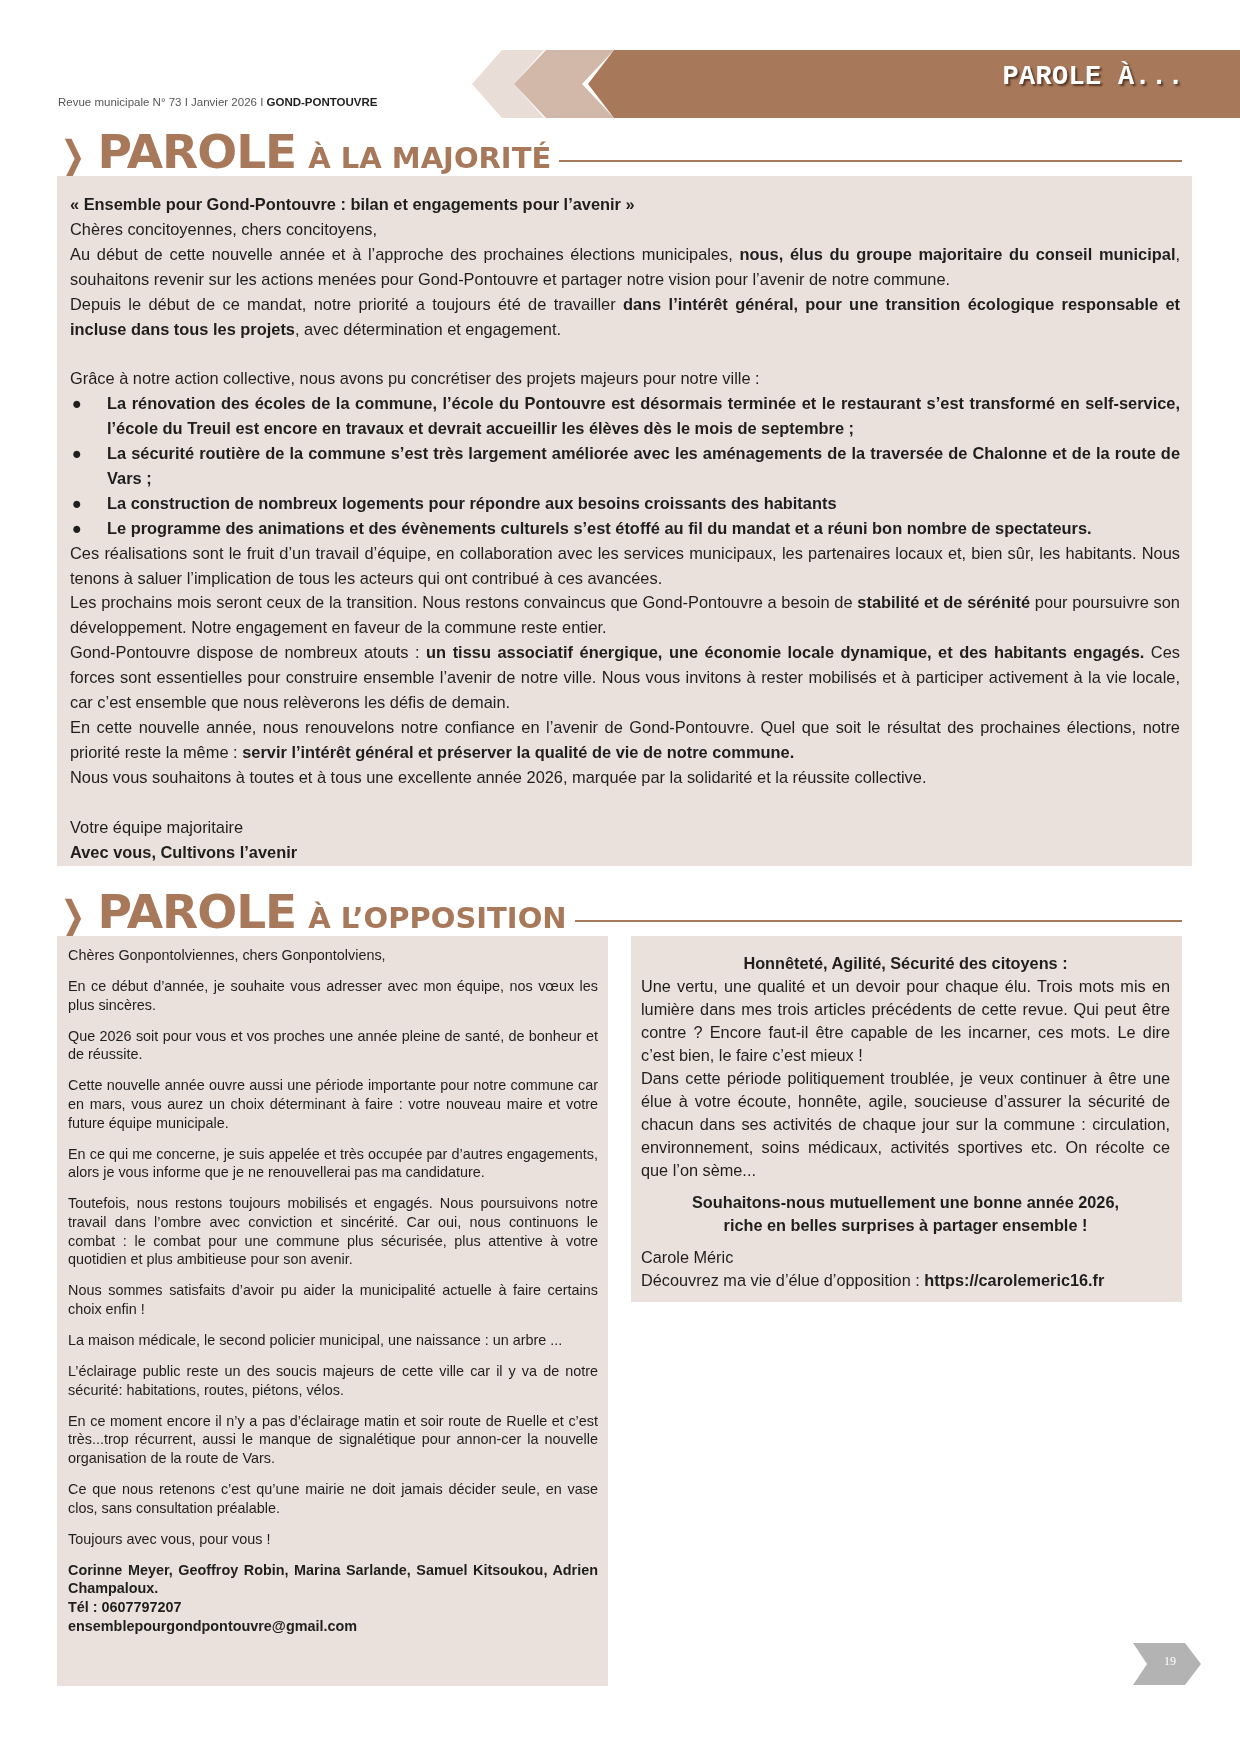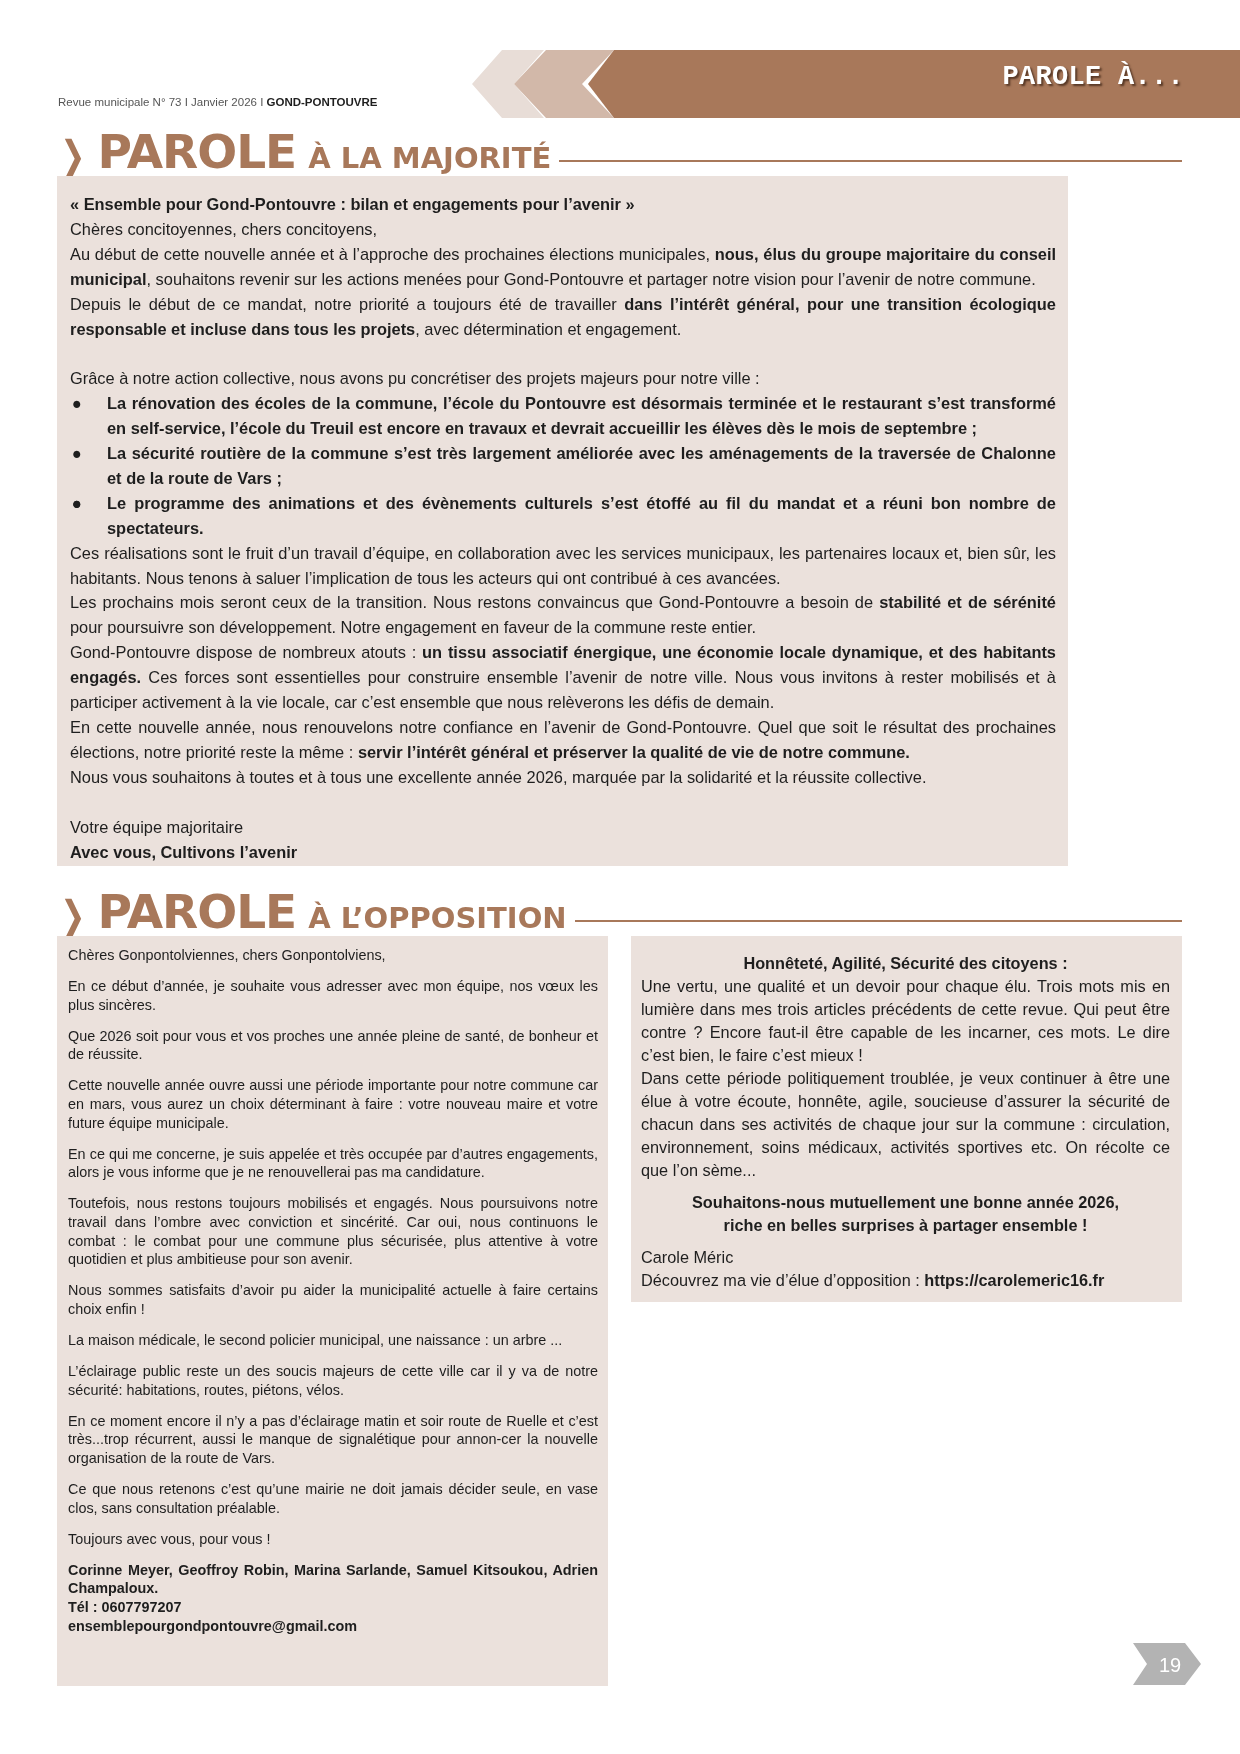--- a/index.html
+++ b/index.html
@@ -15,35 +15,35 @@
   .running-header { position:absolute; top:96px; left:58px; font-size:11.5px; color:#555; }
   .running-header b { color:#1e1e1e; font-weight:bold; }
   .section-heading { position:absolute; left:56px; right:58px; display:flex; align-items:flex-end; color:#a8785a; }
   .section-heading .arrow { font-family:"DejaVu Sans", sans-serif; font-weight:bold; font-size:40px; line-height:1; margin-right:8px; transform:scaleX(0.75); }
   .section-heading .big { font-family:"DejaVu Sans", sans-serif; font-weight:bold; font-size:47px; line-height:1; letter-spacing:-1px; }
   .section-heading .small { font-family:"DejaVu Sans", sans-serif; font-weight:bold; font-size:29px; line-height:1; margin-left:12px; margin-bottom:2px; }
   .section-heading .rule { flex:1; height:2px; background:#a8785a; margin-left:8px; margin-bottom:13px; }
   .h-maj { top:128px; }
   .h-opp { top:888px; }
   .panel { position:absolute; background:#ebe1dc; box-sizing:border-box; }
-  .maj-panel { top:176px; left:57px; width:1011px; height:690px; padding:16px 12px 0 13px; font-size:16.4px; line-height:24.9px; }
+  .maj-panel { top:176px; left:57px; width:1135px; height:690px; padding:16px 12px 0 13px; font-size:16.4px; line-height:24.9px; }
   .maj-panel p { margin:0; text-align:justify; }
   .maj-panel .gap { height:24.9px; }
   .maj-panel ul { margin:0; padding:0; list-style:none; }
   .maj-panel li { position:relative; padding-left:37px; font-weight:bold; text-align:justify; }
   .maj-panel li .bullet { position:absolute; left:2px; top:0; font-weight:normal; }
   .opp-left { top:936px; left:57px; width:551px; height:750px; padding:10px 10px 16px 11px; font-size:14.4px; line-height:18.6px; }
   .opp-left p { margin:0 0 12.5px 0; text-align:justify; }
   .opp-left .sig { font-weight:bold; margin:0; }
   .opp-right { top:936px; left:631px; width:551px; height:366px; padding:16px 12px 0 10px; font-size:16.3px; line-height:23px; }
   .opp-right p { margin:0; text-align:justify; }
   .opp-right .center { text-align:center; font-weight:bold; }
   .opp-right .mt { margin-top:9px; }
   .page-num { position:absolute; left:1133px; top:1643px; width:68px; height:42px; }
-  .page-num span { position:absolute; left:0; right:0; top:11px; text-align:center; color:#fff; font-size:20px; font-family:Liberation Sans, sans-serif; padding-left:6px; }
+  .page-num span { position:absolute; left:0; right:0; top:11px; text-align:center; color:#fff; font-size:12px; font-family:Liberation Serif, serif; padding-left:6px; }
 </style>
 </head>
 <body>
 
 <svg class="chev chev1" viewBox="0 0 72 68" preserveAspectRatio="none">
   <polygon points="30,0 72,0 42,34 72,68 30,68 0,34" fill="#e8ddd7"></polygon>
 </svg>
 <svg class="chev chev2" viewBox="0 0 100 68" preserveAspectRatio="none">
   <polygon points="32,0 100,0 68,34 100,68 32,68 0,34" fill="#d2b8a9"></polygon>
 </svg>
@@ -64,21 +64,21 @@
 <div class="panel maj-panel">
   <p><b>« Ensemble pour Gond-Pontouvre : bilan et engagements pour l’avenir »</b></p>
   <p>Chères concitoyennes, chers concitoyens,</p>
   <p><span>Au début de cette nouvelle année et à l’approche des prochaines élections municipales, </span><b>nous, élus du groupe majoritaire du conseil municipal</b><span>, souhaitons revenir sur les actions menées pour Gond-Pontouvre et partager notre vision pour l’avenir de notre commune.</span></p>
   <p><span>Depuis le début de ce mandat, notre priorité a toujours été de travailler </span><b>dans l’intérêt général, pour une transition écologique responsable et incluse dans tous les projets</b><span>, avec détermination et engagement.</span></p>
   <div class="gap"></div>
   <p>Grâce à notre action collective, nous avons pu concrétiser des projets majeurs pour notre ville :</p>
   <ul>
     <li><span class="bullet">●</span><span>La rénovation des écoles de la commune, l’école du Pontouvre est désormais terminée et le restaurant s’est transformé en self-service, l’école du Treuil est encore en travaux et devrait accueillir les élèves dès le mois de septembre ;</span></li>
     <li><span class="bullet">●</span><span>La sécurité routière de la commune s’est très largement améliorée avec les aménagements de la traversée de Chalonne et de la route de Vars ;</span></li>
-    <li><span class="bullet">●</span></li>
+    <li><span class="bullet">●</span><span>La construction de nombreux logements pour répondre aux besoins croissants des habitants</span></li>
     <li><span class="bullet">●</span><span>Le programme des animations et des évènements culturels s’est étoffé au fil du mandat et a réuni bon nombre de spectateurs.</span></li>
   </ul>
   <p>Ces réalisations sont le fruit d’un travail d’équipe, en collaboration avec les services municipaux, les partenaires locaux et, bien sûr, les habitants. Nous tenons à saluer l’implication de tous les acteurs qui ont contribué à ces avancées.</p>
   <p><span>Les prochains mois seront ceux de la transition. Nous restons convaincus que Gond-Pontouvre a besoin de </span><b>stabilité et de sérénité</b><span> pour poursuivre son développement. Notre engagement en faveur de la commune reste entier.</span></p>
   <p><span>Gond-Pontouvre dispose de nombreux atouts : </span><b>un tissu associatif énergique, une économie locale dynamique, et des habitants engagés.</b><span> Ces forces sont essentielles pour construire ensemble l’avenir de notre ville. Nous vous invitons à rester mobilisés et à participer activement à la vie locale, car c’est ensemble que nous relèverons les défis de demain.</span></p>
   <p><span>En cette nouvelle année, nous renouvelons notre confiance en l’avenir de Gond-Pontouvre. Quel que soit le résultat des prochaines élections, notre priorité reste la même : </span><b>servir l’intérêt général et préserver la qualité de vie de notre commune.</b></p>
   <p>Nous vous souhaitons à toutes et à tous une excellente année 2026, marquée par la solidarité et la réussite collective.</p>
   <div class="gap"></div>
   <p>Votre équipe majoritaire</p>
   <p><b>Avec vous, Cultivons l’avenir</b></p>

